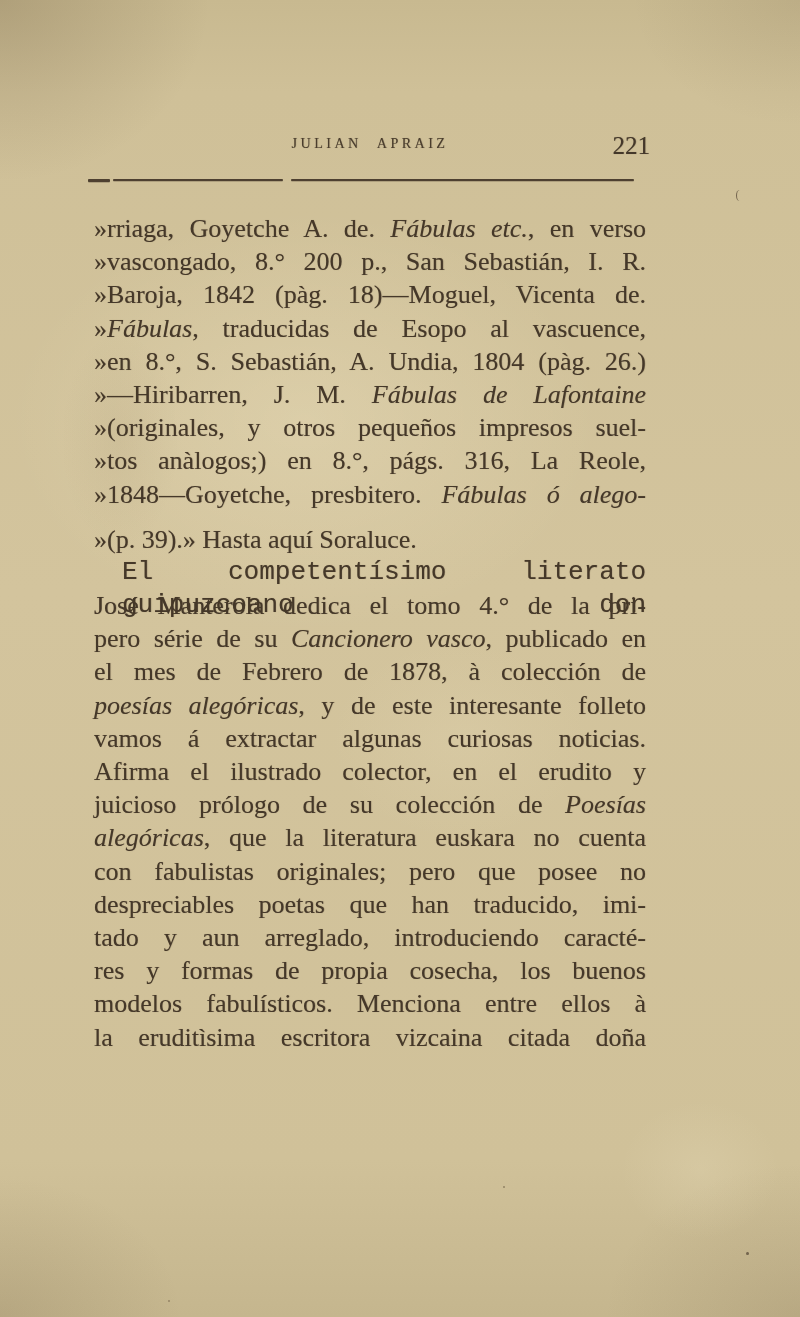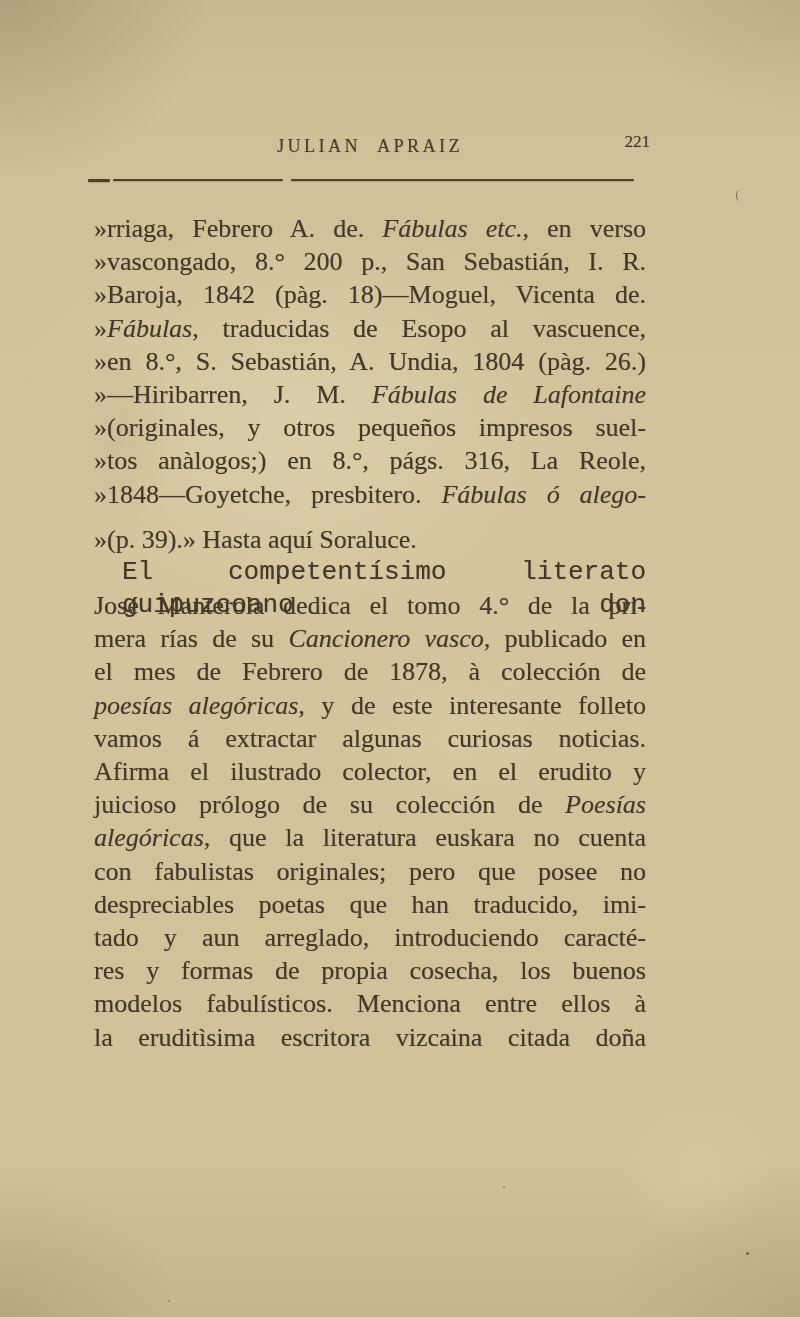--- a/index.html
+++ b/index.html
@@ -18,25 +18,25 @@
       linear-gradient(180deg,#c8b990 0%,#cfc098 7%,#d3c49d 45%,#d0c199 88%,#c5b68e 100%);
   }
   .stain{position:absolute;border-radius:50%;pointer-events:none;}
   .stain.a{left:330px;top:640px;width:260px;height:200px;background:radial-gradient(ellipse,rgba(236,224,190,0.18),rgba(0,0,0,0) 70%);}
   .stain.b{left:620px;top:1100px;width:160px;height:140px;background:radial-gradient(ellipse,rgba(238,228,196,0.20),rgba(0,0,0,0) 70%);}
   .stain.c{left:60px;top:330px;width:120px;height:220px;background:radial-gradient(ellipse,rgba(120,98,66,0.08),rgba(0,0,0,0) 70%);}
 
   .header{position:absolute;left:94px;top:136px;width:552px;height:28px;}
   .running-title{
     position:absolute;left:0;right:0;text-align:center;
-    font-size:18px;letter-spacing:3.5px;word-spacing:9px;color:#4a3d2d;
+    font-size:14px;letter-spacing:3.5px;word-spacing:9px;color:#4a3d2d;
     text-shadow:0.4px 0.4px 0.7px rgba(74,61,45,0.45);
   }
   .page-number{
-    position:absolute;right:-4px;top:-4px;font-size:17px;color:#44382a;
+    position:absolute;right:-4px;top:-4px;font-size:25px;color:#44382a;
     text-shadow:0.4px 0.4px 0.8px rgba(68,56,42,0.45);
   }
   .rule{position:absolute;left:0;top:178px;width:800px;height:4px;}
   .rule .seg{position:absolute;top:1px;height:2px;background:#4e4030;border-radius:1px;box-shadow:0 0.5px 0.5px rgba(78,64,48,0.5);}
   .rule .s1{left:88px;width:22px;height:3px;top:0.5px;}
   .rule .s2{left:113px;width:170px;}
   .rule .s3{left:291px;width:343px;}
 
   .text-block{
     position:absolute;left:94px;top:212px;width:552px;
@@ -67,33 +67,33 @@
     <span class="page-number">221</span>
   </div>
 
   <div class="rule">
     <span class="seg s1"></span>
     <span class="seg s2"></span>
     <span class="seg s3"></span>
   </div>
 
   <div class="text-block">
-      <div class="line"><span>»rriaga, Febrero A. de. </span><span class="it">Fábulas etc.</span><span>, en verso</span></div>
+      <div class="line"><span>»rriaga, Goyetche A. de. </span><span class="it">Fábulas etc.</span><span>, en verso</span></div>
       <div class="line"><span>»vascongado, 8.° 200 p., San Sebastián, I. R.</span></div>
       <div class="line"><span>»Baroja, 1842 (pàg. 18)—Moguel, Vicenta de.</span></div>
       <div class="line"><span>»</span><span class="it">Fábulas</span><span>, traducidas de Esopo al vascuence,</span></div>
       <div class="line"><span>»en 8.°, S. Sebastián, A. Undia, 1804 (pàg. 26.)</span></div>
       <div class="line"><span>»—Hiribarren, J. M. </span><span class="it">Fábulas de Lafontaine</span></div>
       <div class="line"><span>»(originales, y otros pequeños impresos suel-</span></div>
       <div class="line"><span>»tos anàlogos;) en 8.°, págs. 316, La Reole,</span></div>
       <div class="line"><span>»1848—Goyetche, presbitero. </span><span class="it">Fábulas ó alego-</span></div>
       <div class="line nofill"><span>»(p. 39).» Hasta aquí Soraluce.</span></div>
       <div class="line indent"><span>El competentísimo literato guipuzcoano don</span></div>
       <div class="line"><span>José Manterola dedica el tomo 4.° de la pri-</span></div>
-      <div class="line"><span>mera rías de su </span><span class="it">Cancionero vasco</span><span>, publicado en</span></div>
+      <div class="line"><span>pero série de su </span><span class="it">Cancionero vasco</span><span>, publicado en</span></div>
       <div class="line"><span>el mes de Febrero de 1878, à colección de</span></div>
       <div class="line"><span class="it">poesías alegóricas</span><span>, y de este interesante folleto</span></div>
       <div class="line"><span>vamos á extractar algunas curiosas noticias.</span></div>
       <div class="line"><span>Afirma el ilustrado colector, en el erudito y</span></div>
       <div class="line"><span>juicioso prólogo de su colección de </span><span class="it">Poesías</span></div>
       <div class="line"><span class="it">alegóricas</span><span>, que la literatura euskara no cuenta</span></div>
       <div class="line"><span>con fabulistas originales; pero que posee no</span></div>
       <div class="line"><span>despreciables poetas que han traducido, imi-</span></div>
       <div class="line"><span>tado y aun arreglado, introduciendo caracté-</span></div>
       <div class="line"><span>res y formas de propia cosecha, los buenos</span></div>

